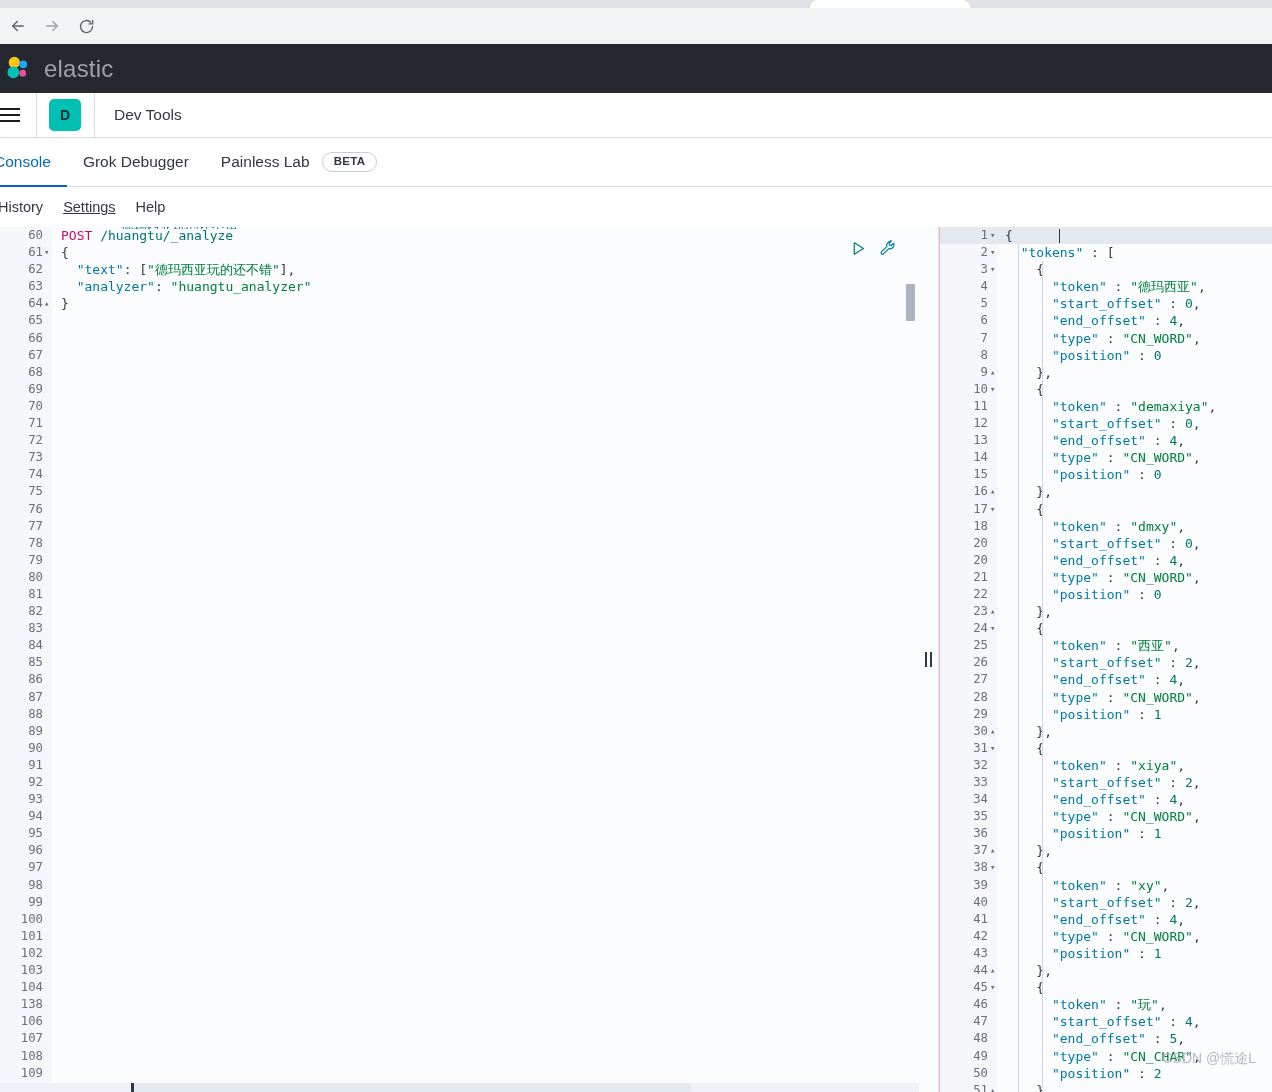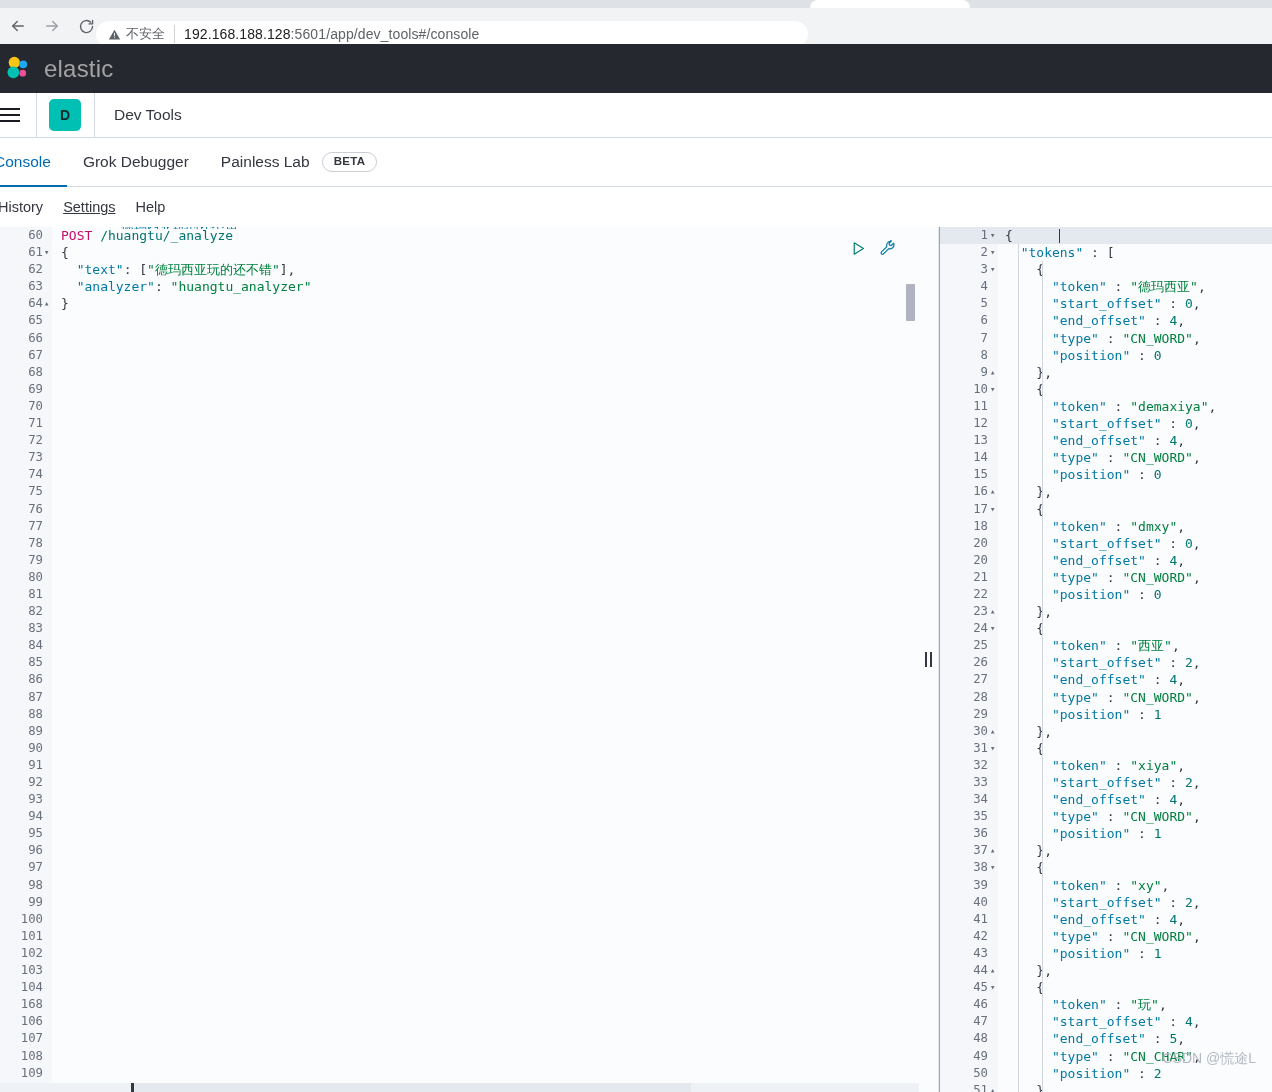--- a/index.html
+++ b/index.html
@@ -129,21 +129,21 @@
   }
   .subnav a {
     font-size: 14.5px; color: #343741; margin-right: 20px; text-decoration: none;
   }
   .subnav a:first-child { margin-left: -2px; }
   .subnav a.underlined { text-decoration: underline; }
 
   
   .console-wrap {
     position: absolute; top: 227px; left: 0; width: 1156px; height: 865px;
-    background: #84cc16;
+    background: #f9a8d4;
     padding-left: 26px;
   }
 
   
   .editor-pane {
     position: absolute; left: 0; top: 0; width: 919px; height: 865px;
     background: #f5f7fa;
     overflow: hidden;
   }
   .gutter {
@@ -277,31 +277,20 @@
         <polyline points="13 6 19 12 13 18"></polyline>
       </svg>
   </div>
   <div class="nav-btn">
     <svg width="17" height="17" viewBox="0 0 24 24" fill="none" stroke="#5f6368" stroke-width="1.9" stroke-linecap="round" stroke-linejoin="round">
         <path d="M20.5 12a8.5 8.5 0 1 1-2.6-6.1"></path>
         <polyline points="20.6 3.4 20.6 8.4 15.6 8.4"></polyline>
       </svg>
   </div>
 
-  <div class="omnibox">
-    <span class="not-secure">
-      <svg class="warn-tri" width="13" height="13" viewBox="0 0 24 24">
-          <path d="M12 3 L22.5 21 L1.5 21 Z" fill="#5f6368"></path>
-          <rect x="11.1" y="9" width="1.8" height="6" fill="#f1f3f4"></rect>
-          <rect x="11.1" y="16.3" width="1.8" height="1.8" fill="#f1f3f4"></rect>
-        </svg>
-      <span>不安全</span>
-    </span>
-    <span class="url-text"><span>192.168.188.128</span><span class="url-dim">:5601/app/dev_tools#/console</span></span>
-  </div>
 </div>
 
 <div class="elastic-header">
   <div class="elastic-logo-wrap">
     <svg width="30" height="30" viewBox="0 0 32 32">
       <circle cx="11" cy="9" r="6" fill="#fec514"></circle>
       <circle cx="20.5" cy="11" r="4.2" fill="#1ba9f5"></circle>
       <circle cx="10" cy="19.5" r="6.3" fill="#00bfb3"></circle>
       <circle cx="20" cy="20.5" r="3.6" fill="#f04e98"></circle>
     </svg>
@@ -390,21 +379,21 @@
         <div class="gutter-line">95</div>
         <div class="gutter-line">96</div>
         <div class="gutter-line">97</div>
         <div class="gutter-line">98</div>
         <div class="gutter-line">99</div>
         <div class="gutter-line">100</div>
         <div class="gutter-line">101</div>
         <div class="gutter-line">102</div>
         <div class="gutter-line">103</div>
         <div class="gutter-line">104</div>
-        <div class="gutter-line">168</div>
+        <div class="gutter-line">138</div>
         <div class="gutter-line">106</div>
         <div class="gutter-line">107</div>
         <div class="gutter-line">108</div>
         <div class="gutter-line">109</div>
       </div>
     <div class="code-area">
       <div class="clipped-line">"德玛西亚玩的还不错"</div>
       <div id="editor-code">
           <div class="code-line"><span class="tok-method">POST </span><span class="tok-url">/huangtu/_analyze</span></div>
           <div class="code-line"><span class="tok-punc">{</span></div>

